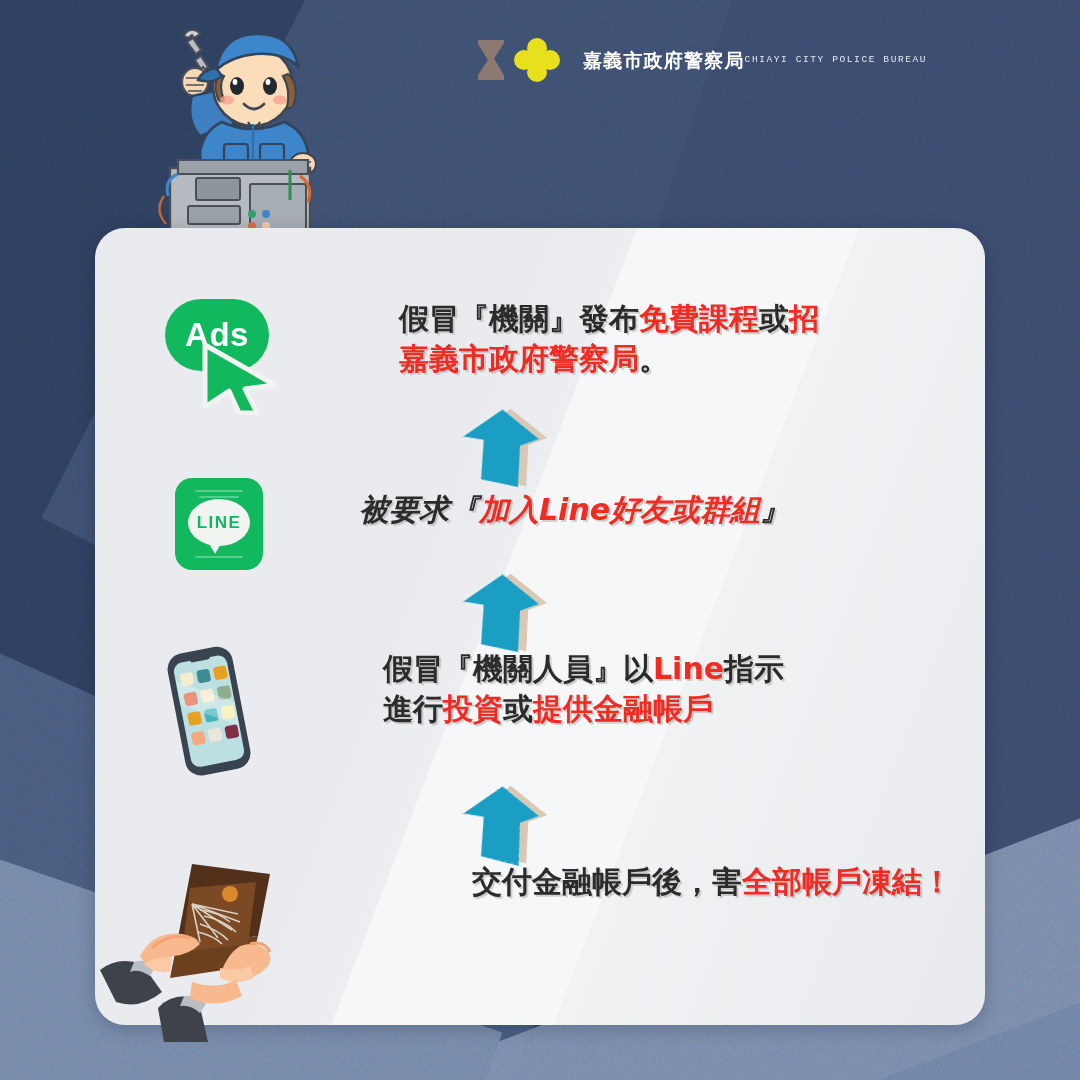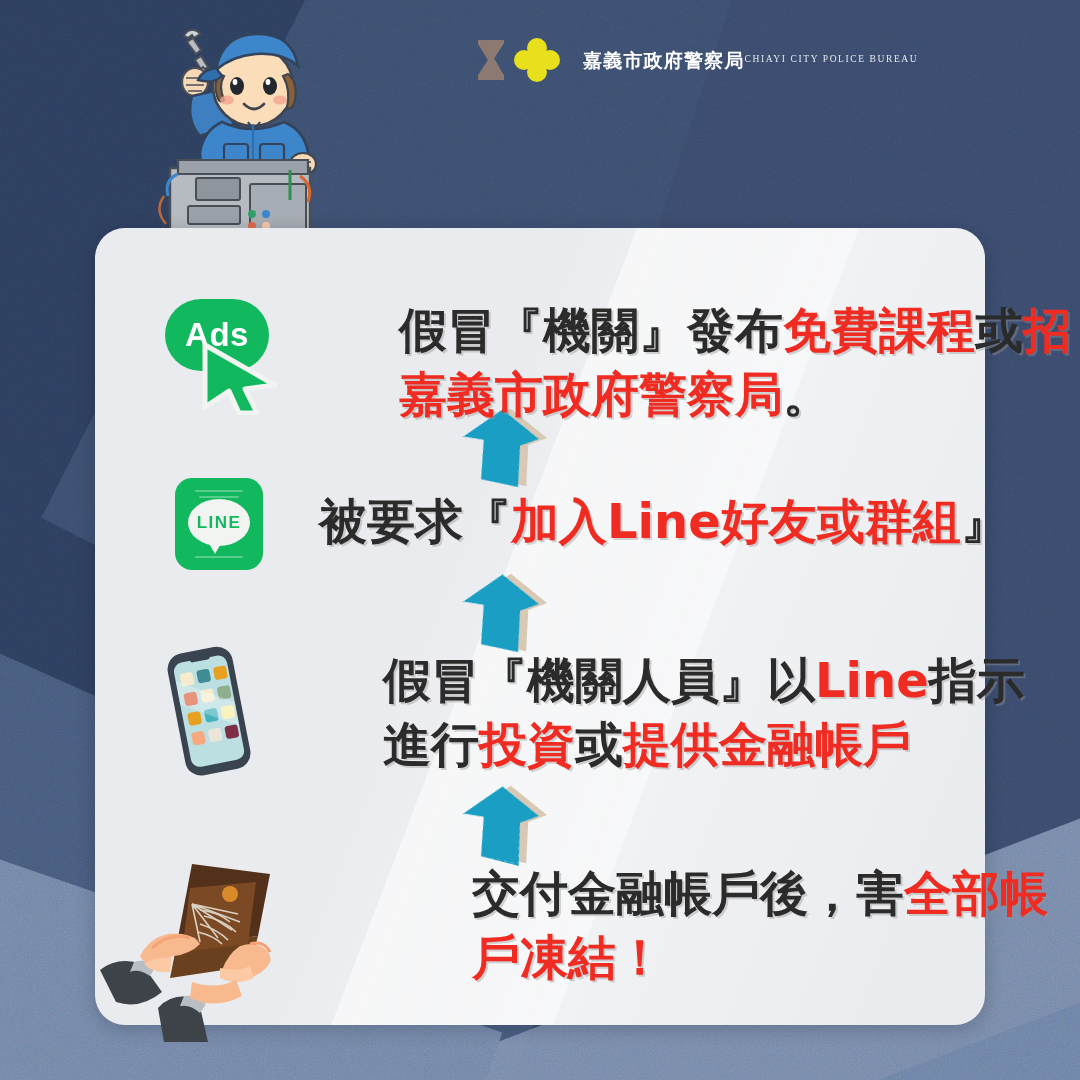--- a/index.html
+++ b/index.html
@@ -51,21 +51,21 @@
   .logo-cross span{position:absolute;background:#e8e01c;border-radius:50%;}
   .lc-c{left:11px;top:10px;width:24px;height:24px;border-radius:4px;}
   .lc-t{left:13px;top:0;width:20px;height:20px;}
   .lc-b{left:13px;top:24px;width:20px;height:20px;}
   .lc-l{left:0;top:12px;width:20px;height:20px;}
   .lc-r{left:26px;top:12px;width:20px;height:20px;}
   .logo-text{display:flex;flex-direction:row;line-height:1;}
   .logo-cn{color:#fff;font-size:19px;font-weight:bold;letter-spacing:1.2px;
            font-family:"DejaVu Sans",sans-serif;}
   .logo-en{color:#e6e9f0;font-size:9.5px;letter-spacing:1.6px;margin-top:4px;
-           font-family:Liberation Serif, serif;}
+           font-family:Liberation Mono, monospace;}
 
   .title{position:absolute;left:0;right:0;top:106px;text-align:center;
     font-family:"DejaVu Sans",sans-serif;font-weight:bold;font-size:75px;
     letter-spacing:1px;color:#ffe000;
     -webkit-text-stroke:7px #25324c;paint-order:stroke fill;
     text-shadow:4px 5px 0 rgba(20,28,45,.55);}
 
   
   .mascot{position:absolute;left:140px;top:18px;width:190px;height:215px;}
 
@@ -77,32 +77,32 @@
         background:linear-gradient(90deg,rgba(255,255,255,.55),rgba(255,255,255,0));
         transform:rotate(21deg);pointer-events:none;}
   .card-sheen2{position:absolute;width:300px;height:1400px;left:300px;top:-300px;
         background:linear-gradient(90deg,rgba(255,255,255,0),rgba(255,255,255,.45));
         transform:rotate(21deg);pointer-events:none;}
 
   
   .step{position:absolute;display:flex;align-items:flex-start;}
   .step-icon{flex:0 0 auto;position:relative;}
   .step-text{font-family:"DejaVu Sans",sans-serif;font-weight:bold;
-    font-size:48px;line-height:1.33;color:#2b2b2b;letter-spacing:0px;
+    font-size:30px;line-height:1.33;color:#2b2b2b;letter-spacing:0px;
     text-shadow:2px 2px 0 rgba(150,150,150,.40);}
   .step-text .r{color:#ef2b22;}
   .step-text .k{color:#2b2b2b;}
 
   #step1{left:165px;top:275px;margin-top:20px;}
   #step2{left:175px;top:478px;}
   #step3{left:160px;top:645px;}
   #step4{left:100px;top:852px;}
 
   #step1 .step-text{margin-left:122px;margin-top:4px;}
-  #step2 .step-text{margin-left:56px;margin-top:12px;}
+  #step2 .step-text{margin-left:96px;margin-top:12px;font-style:italic;}
   #step3 .step-text{margin-left:123px;margin-top:4px;}
   #step4 .step-text{margin-left:192px;margin-top:10px;}
 
   
   .ads-ic{width:112px;height:104px;position:relative;}
   .ads-pill{position:absolute;left:0;top:4px;width:104px;height:72px;
             background:#12b85e;border-radius:36px;}
   .ads-word{position:absolute;left:0;top:4px;width:104px;height:72px;
             display:flex;align-items:center;justify-content:center;
             color:#fff;font-size:33px;font-weight:bold;

